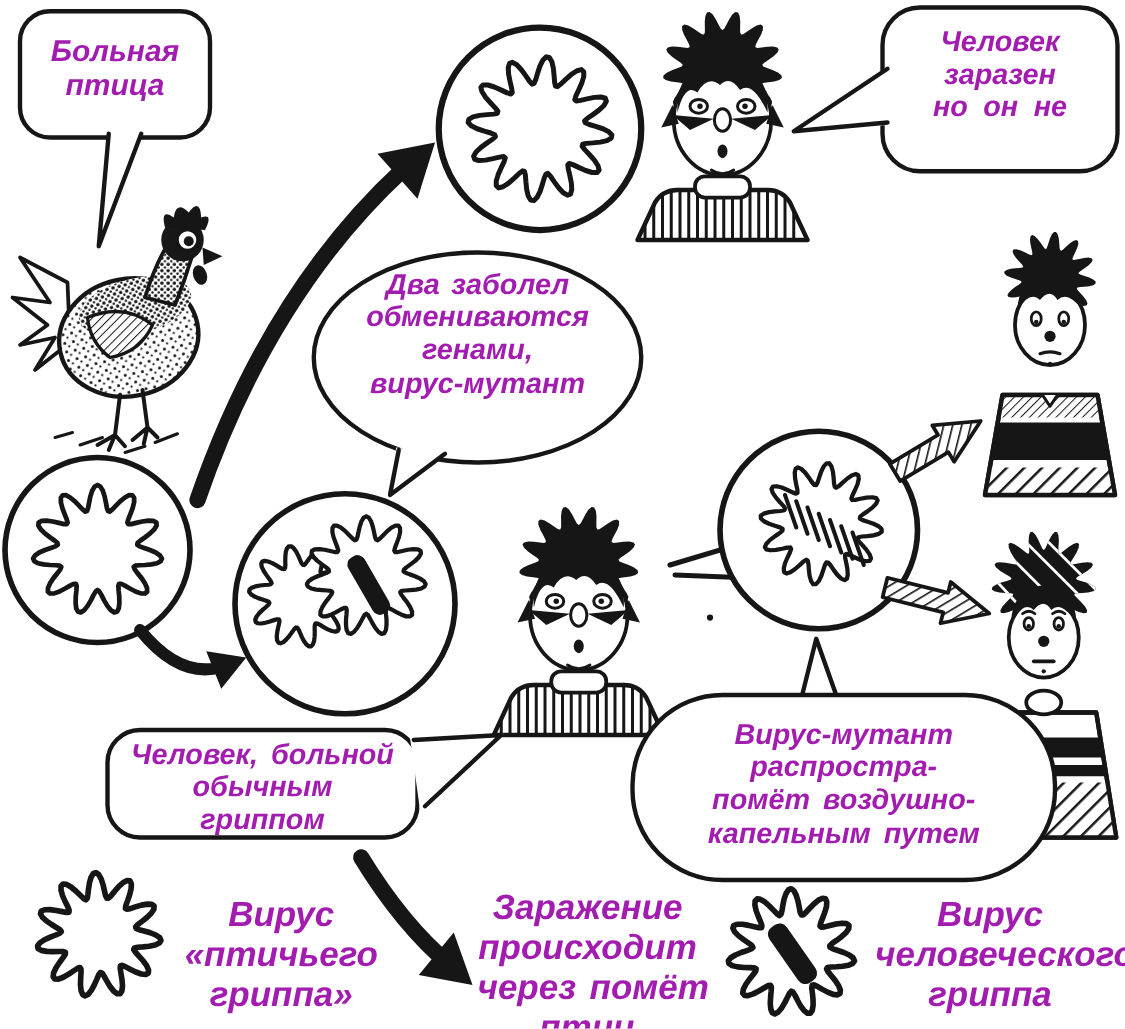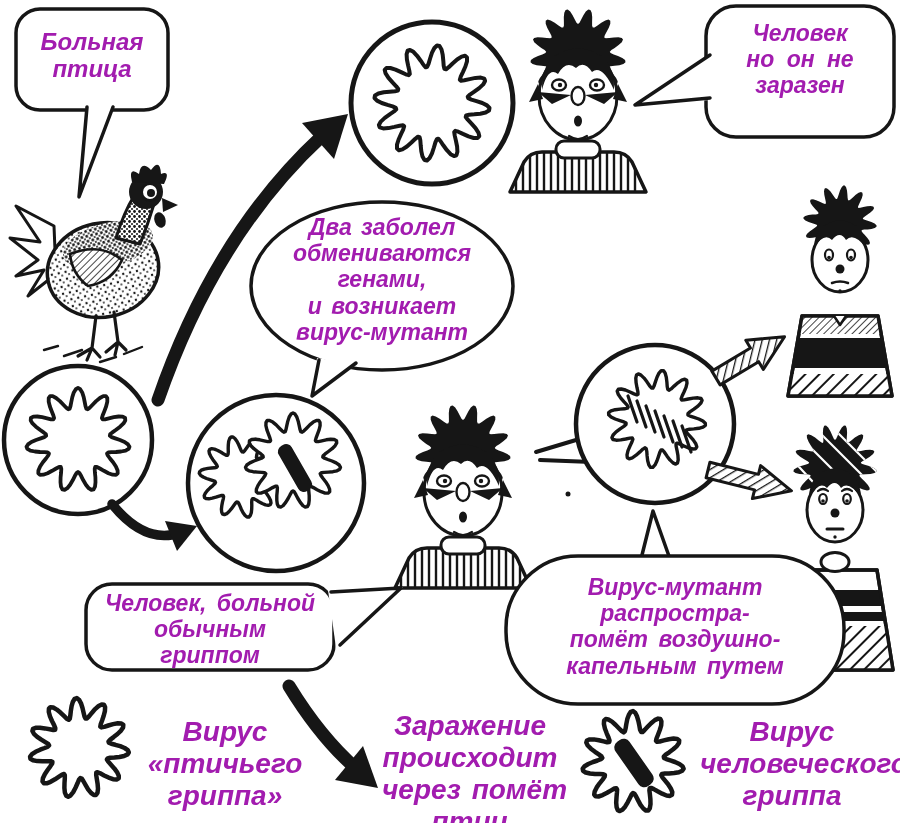--- a/index.html
+++ b/index.html
@@ -235,29 +235,28 @@
   </g>
 </svg>
 
 <div class="txt t1" style="left:24px;top:28px;width:136px;">
   <div class="ln">Больная</div>
   <div class="ln">птица</div>
 </div>
 
 <div class="txt ws6" style="left:712px;top:20px;width:176px;">
   <div class="ln">Человек</div>
+  <div class="ln">заразен</div>
   <div class="ln">но он не</div>
-  <div class="ln">заразен</div>
 </div>
 
 <div class="txt ws3" style="left:262px;top:214px;width:240px;">
   <div class="ln">Два заболел</div>
   <div class="ln">обмениваются</div>
   <div class="ln">генами,</div>
-  <div class="ln">и возникает</div>
   <div class="ln">вирус-мутант</div>
 </div>
 
 <div class="txt ws4" style="left:94px;top:590px;width:232px;">
   <div class="ln">Человек, больной</div>
   <div class="ln">обычным</div>
   <div class="ln">гриппом</div>
 </div>
 
 <div class="txt ws4" style="left:524px;top:574px;width:302px;">

